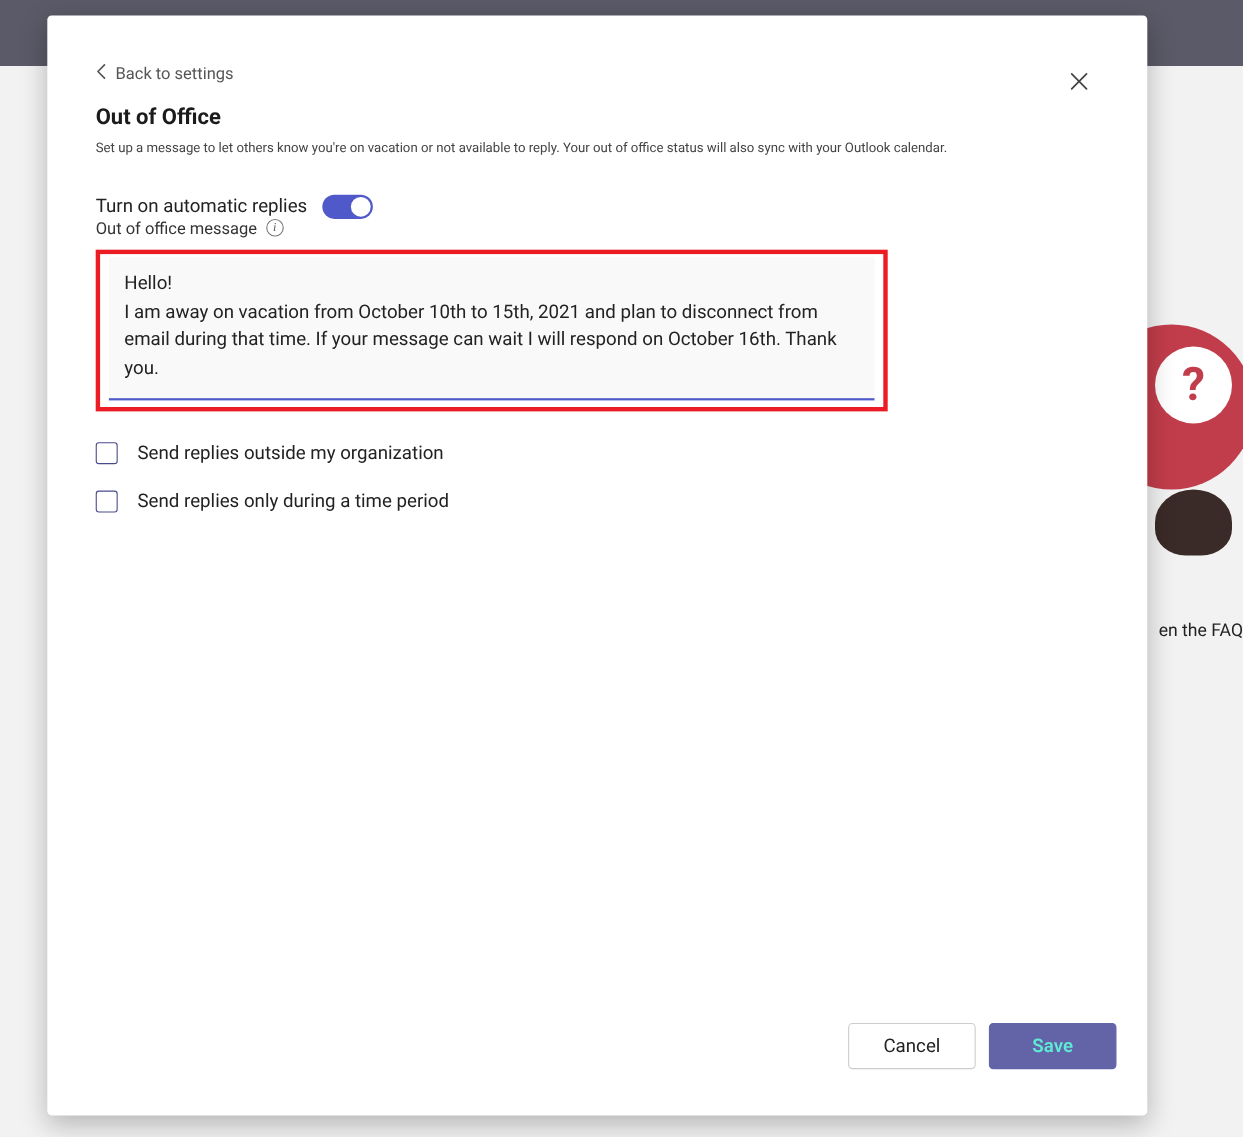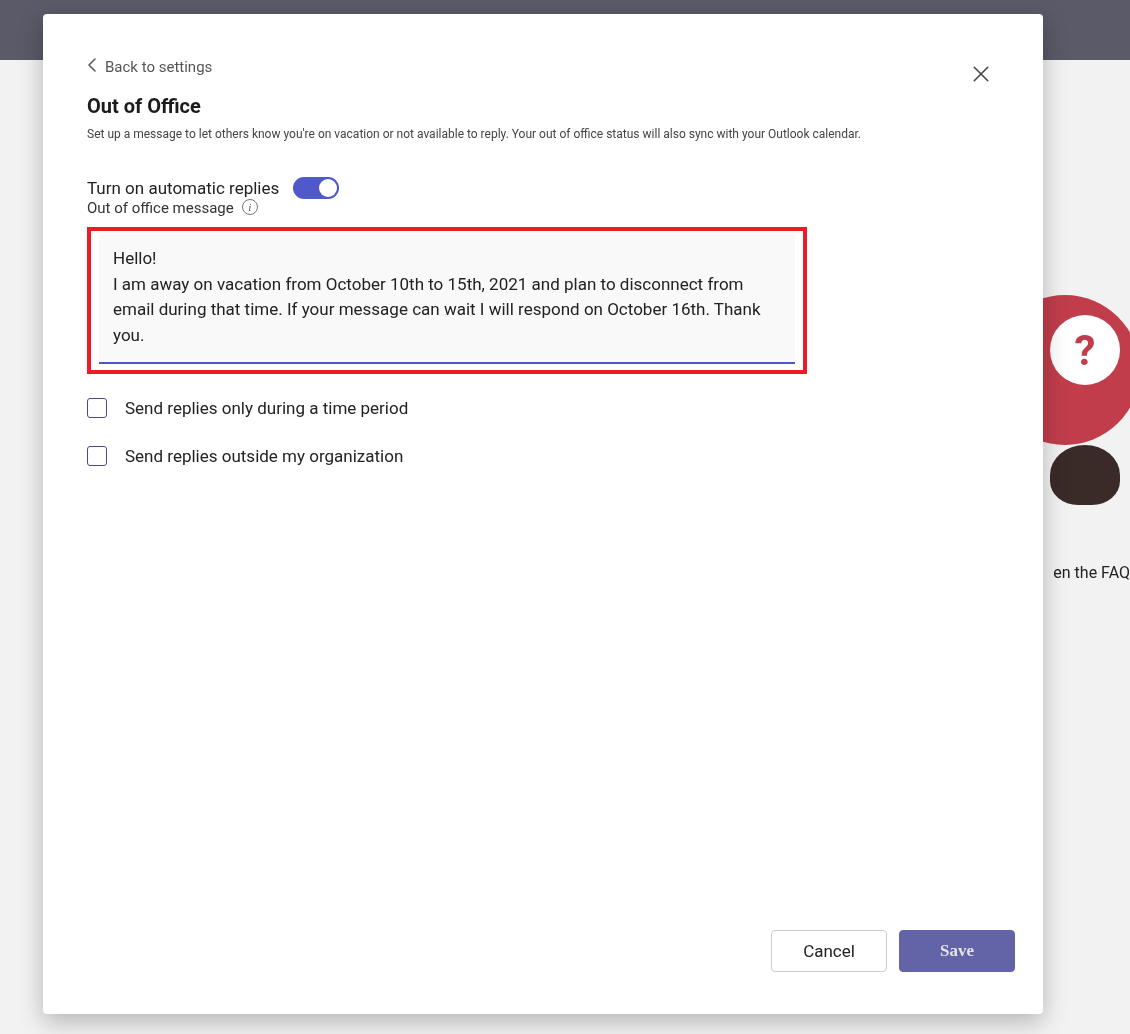--- a/index.html
+++ b/index.html
@@ -42,21 +42,21 @@
   .highlight { border:4px solid #ec1c24; margin-top:10px; padding:3px 8px 6px 8px; width:720px; }
   .msg-box { background:#f9f9f9; padding:12px 14px 14px 14px; border-bottom:2px solid #5059c9; font-size:17px; color:#222; line-height:1.5; min-height:100px; outline:none; }
 
   .check-row { display:flex; align-items:center; gap:18px; margin-top:24px; font-size:17px; color:#222; }
   .check-row.first { margin-top:28px; }
   .check { width:20px;height:20px;border:1.5px solid #4a4a8a;border-radius:3px;cursor:pointer;flex-shrink:0; }
 
   .footer { margin-top:auto; display:flex; justify-content:flex-end; gap:12px; padding-bottom:12px; }
   .btn { min-width:116px; height:42px; border-radius:4px; font-size:17px; display:flex; align-items:center; justify-content:center; cursor:pointer; }
   .btn-secondary { background:#fff; border:1px solid #ccc; color:#222; }
-  .btn-primary { background:#6264a7; border:1px solid #6264a7; color:#e5e5e5; font-weight:600;font-family:Liberation Serif, serif; }
+  .btn-primary { background:#6264a7; border:1px solid #6264a7; color:#5eead4; font-weight:600; }
 </style>
 </head>
 <body>
 
 <div class="backdrop-top"></div>
 <div class="backdrop-rest"></div>
 
 <div class="bg-faq">
   <div class="bubble">
       <div class="q">?</div>
@@ -97,28 +97,28 @@
 
   <div class="msg-label-row">
     <span>Out of office message</span>
     <span class="info-icon">i</span>
   </div>
 
   <div class="highlight">
     <div class="msg-box" contenteditable="true" id="msgbox" style="">Hello!<br>I am away on vacation from October 10th to 15th, 2021 and plan to disconnect from email during that time. If your message can wait I will respond on October 16th. Thank you.</div>
   </div>
 
+  <div class="check-row first">
+    <div class="check"></div>
+    <span>Send replies outside my organization</span>
+  </div>
+
   <div class="check-row">
     <div class="check"></div>
     <span>Send replies only during a time period</span>
-  </div>
-
-  <div class="check-row first">
-    <div class="check"></div>
-    <span>Send replies outside my organization</span>
   </div>
 
   <div class="footer">
     <div class="btn btn-secondary">Cancel</div>
     <div class="btn btn-primary">Save</div>
   </div>
 
 </div>
 
 </body></html>

